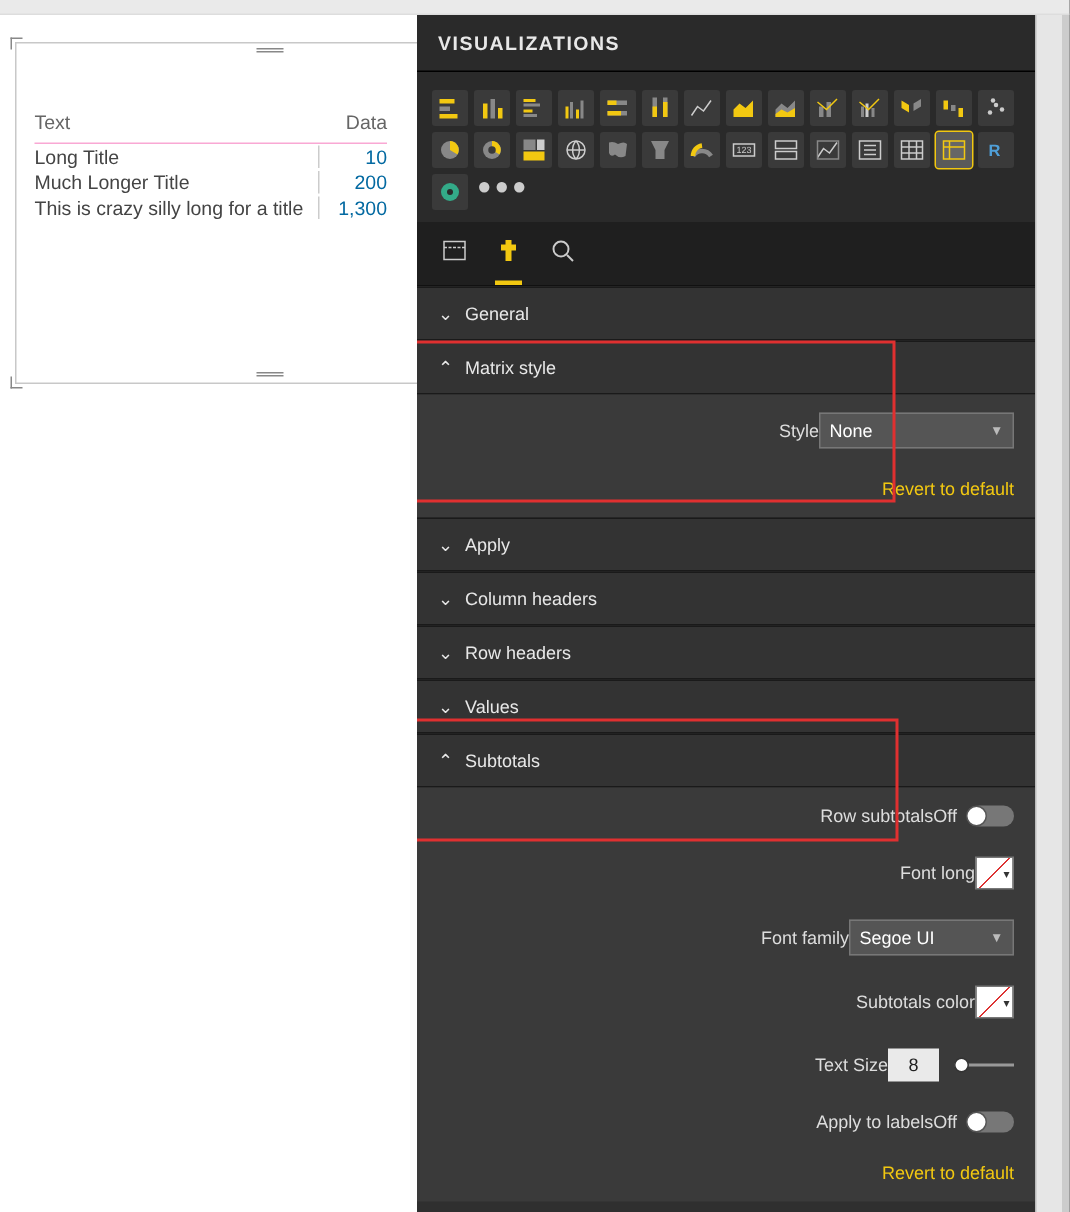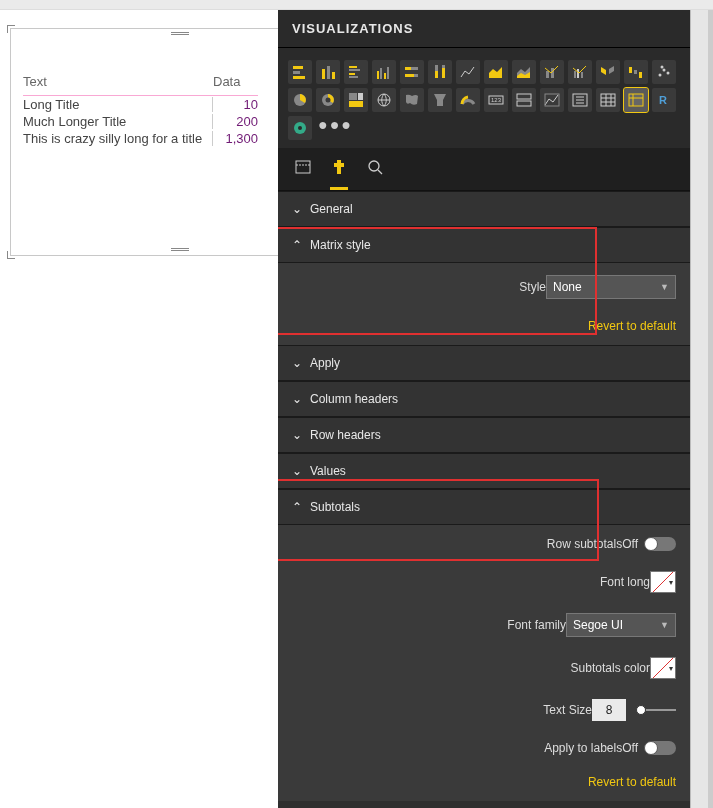--- a/index.html
+++ b/index.html
@@ -73,28 +73,28 @@
     width: 235px;
     color: #333;
     font-size: 13px;
   }
   .matrix-headers {
     display: flex;
     padding-bottom: 6px;
     color: #666;
   }
   .col-text { flex: 1; }
-  .col-data { width: 45px; text-align: left; }
+  .col-data { width: 45px; text-align: right; }
   .matrix-body { border-top: 1px solid #f9a8d4; }
   .matrix-row {
     display: flex;
     padding: 1px 0;
   }
   .matrix-row .col-text { flex:1; color:#444; border-right:1px solid #ccc; padding-right:4px;}
-  .matrix-row .col-data { width:45px; text-align:right; color:#701a75; padding-left:4px;}
+  .matrix-row .col-data { width:45px; text-align:right; color:#0369a1; padding-left:4px;}
   
   .viz-pane {
     position: absolute;
     right: 0;
     top: 10px;
     width: 412px;
     height: 798px;
     background: #2a2a2a;
     color: #e8e8e8;
     display: flex;

